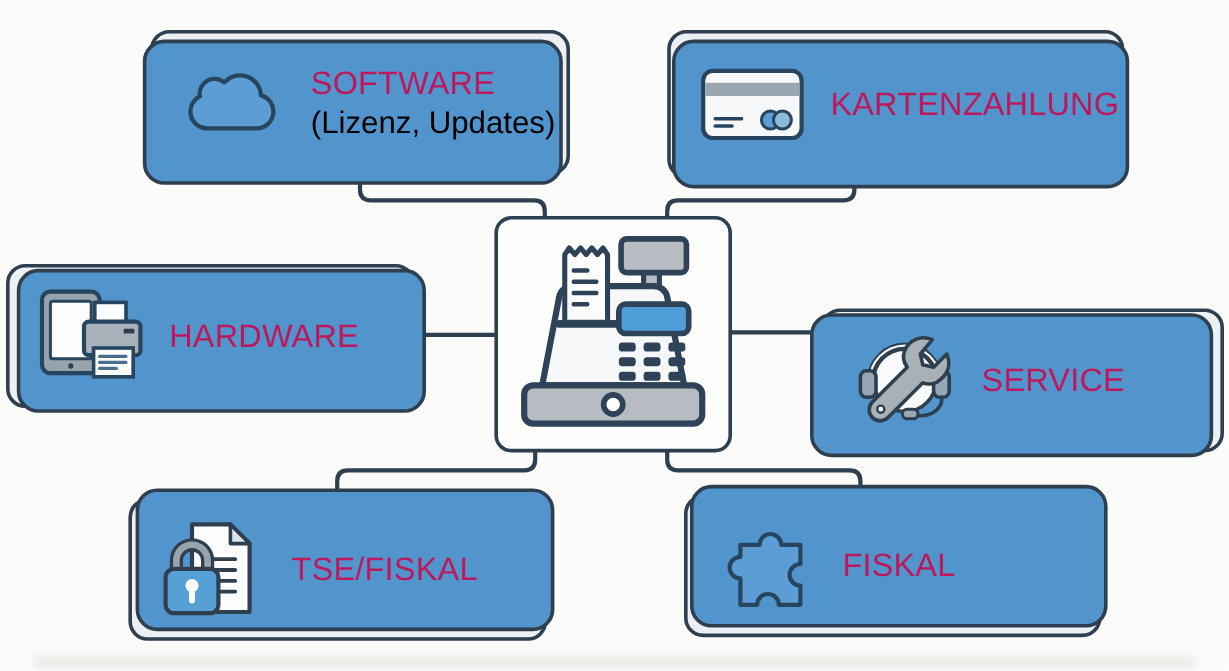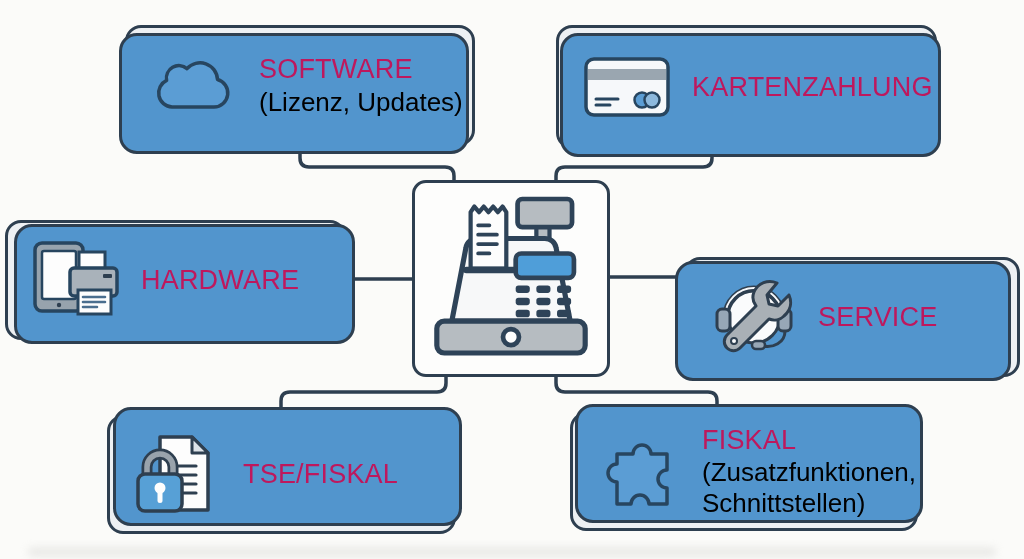--- a/index.html
+++ b/index.html
@@ -150,22 +150,20 @@
   </div>
 
   <div class="node" id="node-module">
     <span class="icon-wrap">
       <svg width="84" height="84" viewBox="0 0 84 84">
         <path d="M20 24 L36 24 a9 9 0 0 1 18 0 L70 24 L70 40 a9 9 0 0 0 0 18 L70 74 L52 74 a9 9 0 0 0 -18 0 L20 74 L20 52 a9 9 0 0 1 0 -18 Z" fill="#5b9dd4" stroke="#27455f" stroke-width="3.5" stroke-linejoin="round"></path>
       </svg>
     </span>
     <span class="text-wrap">
       <div class="node-title">FISKAL</div>
-      <div class="node-subtitle">(Zusatzfunktionen,
-Schnittstellen)</div>
     </span>
   </div>
 
   <div id="center-node">
     <span>
       <svg width="186" height="185" viewBox="0 0 198 197">
         <rect x="126" y="40" width="14" height="24" fill="#b6bcc1" stroke="#2e4358" stroke-width="4.5"></rect>
         <rect x="106" y="16" width="58" height="30" rx="5" fill="#b6bcc1" stroke="#2e4358" stroke-width="5"></rect>
         <path d="M63 58 H135 C141 58 146 62 147 68 L162 146 H36 L51 68 C52 62 57 58 63 58 Z" fill="#f7f8f9" stroke="#2e4358" stroke-width="5.5" stroke-linejoin="round"></path>
         <rect x="104" y="74" width="62" height="26" rx="6" fill="#4f9ed9" stroke="#2e4358" stroke-width="5"></rect>

